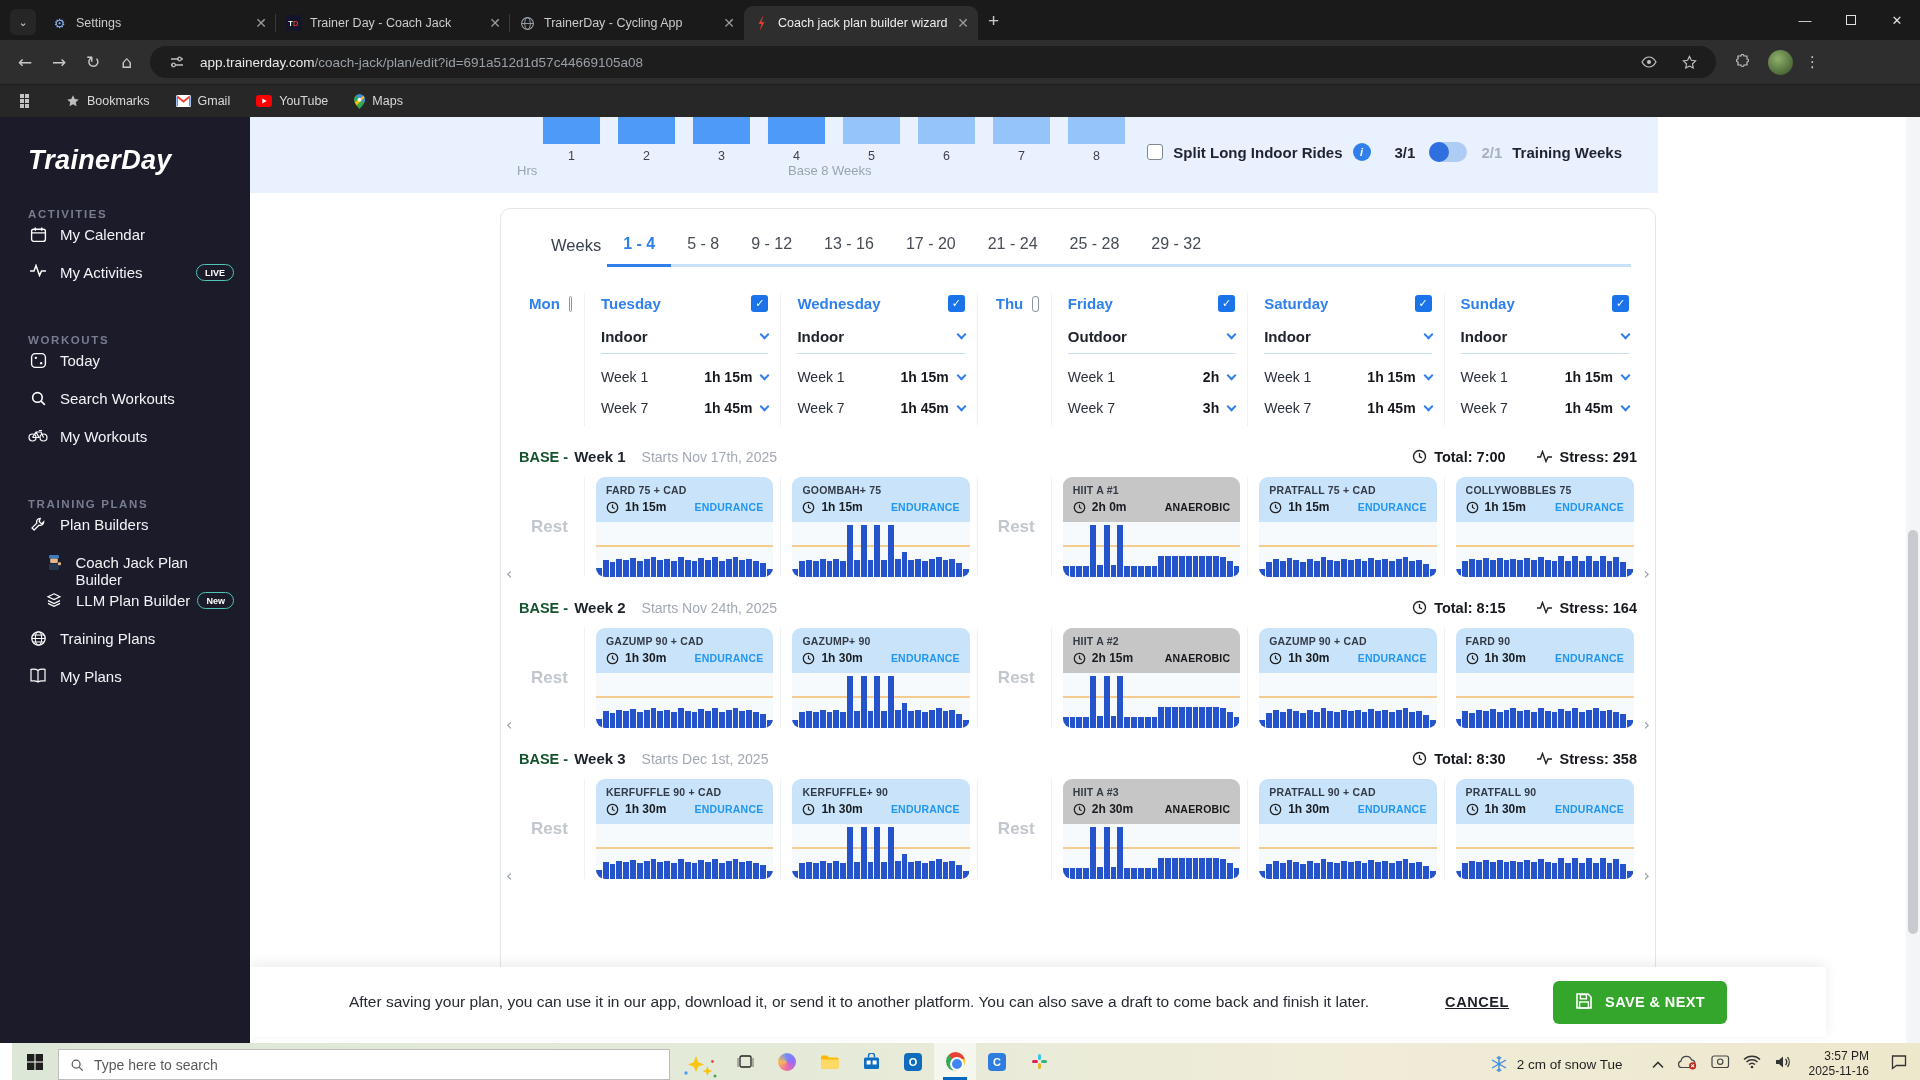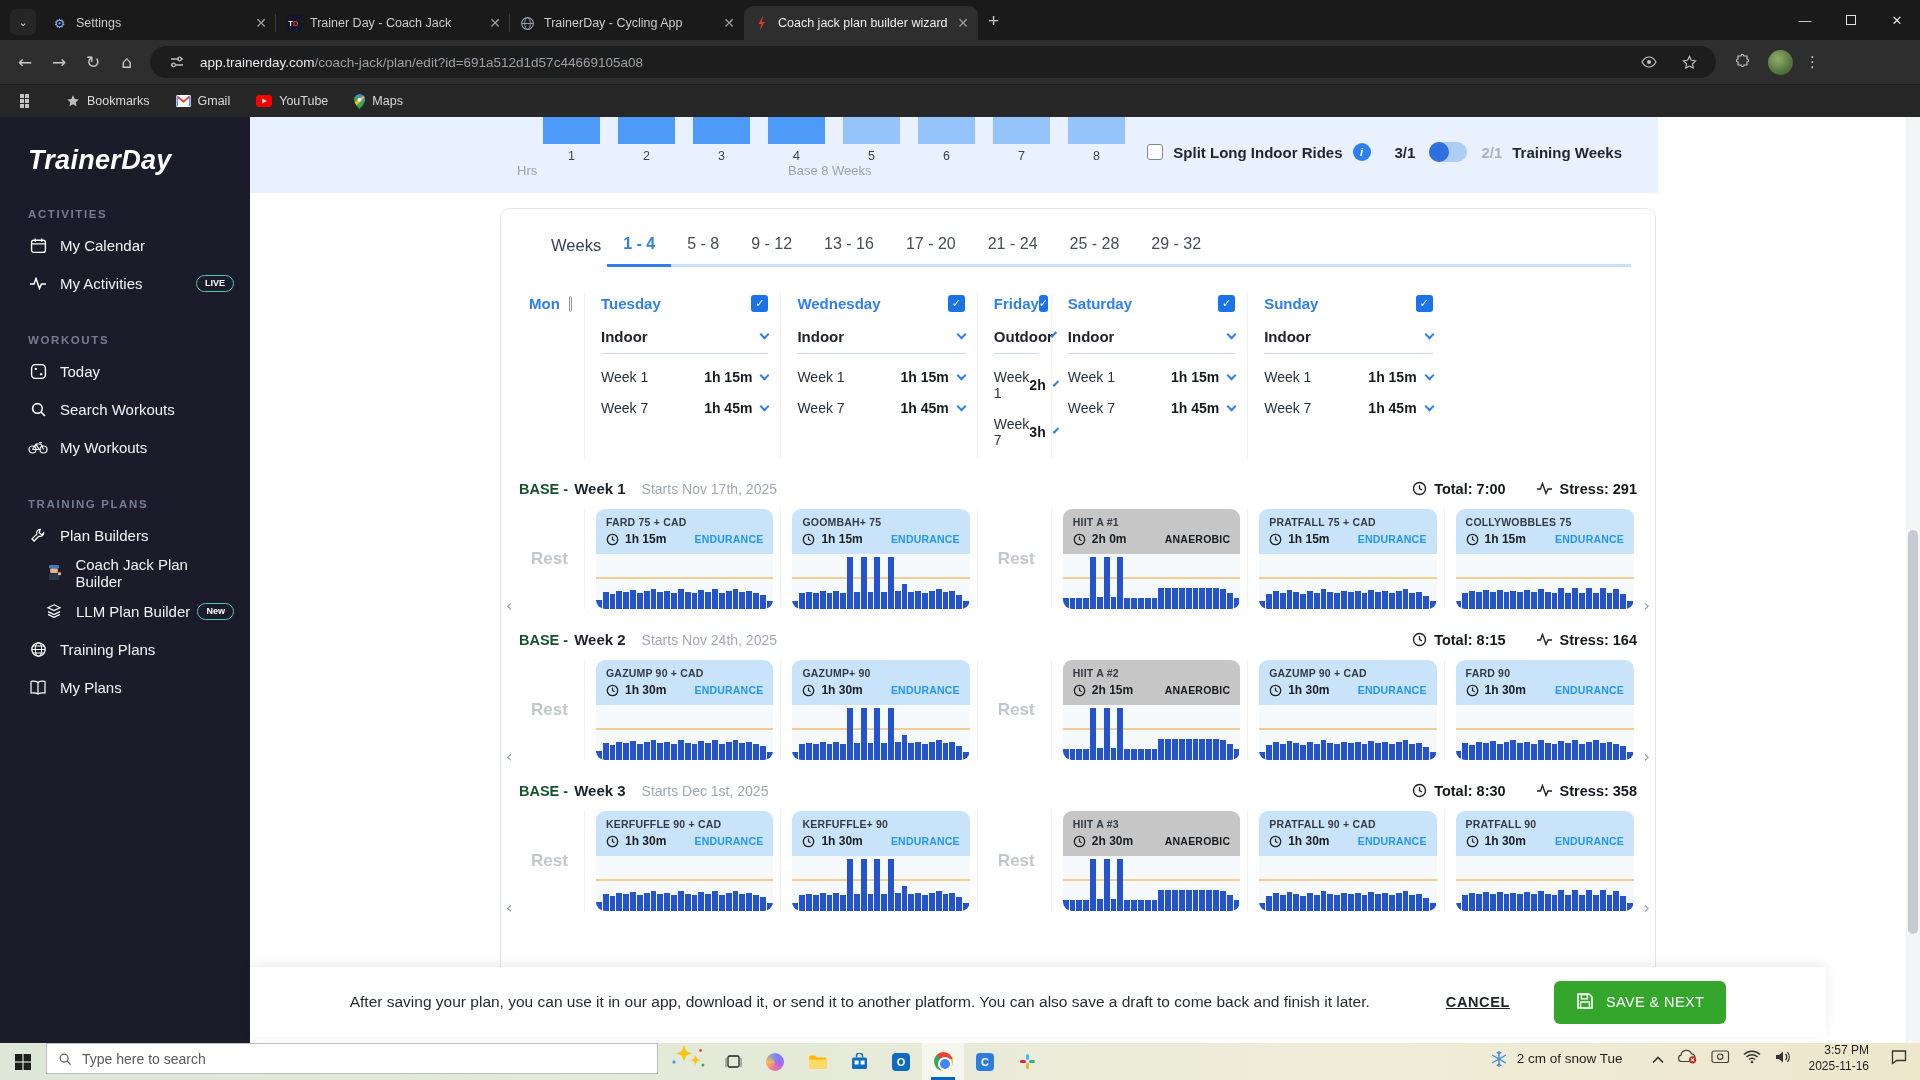--- a/index.html
+++ b/index.html
@@ -34,21 +34,21 @@
   .avatar{width:25px;height:25px;border-radius:50%;background:radial-gradient(circle at 40% 35%,#8FB06A,#4E6B3A 70%,#2E4323)}
   .kebab{color:#C8C8C8;font-size:15px;letter-spacing:0}
 
   .bookmarksbar{height:33px;background:#272727;border-top:1px solid #1E1E1E;display:flex;align-items:center;color:#D9D9D9;font-size:12.5px;padding:0 14px;gap:26px}
   .bm{display:flex;align-items:center;gap:7px}
 
   
   .sidebar{position:absolute;top:117px;left:0;width:250px;bottom:37px;background:#1B1B2A;color:#ECECF1}
   .logo{font-size:27px;font-weight:800;color:#fff;margin:28px 0 0 28px;letter-spacing:.3px;font-style:italic}
   .side-sec{margin:32px 0 6px 28px;font-size:11.5px;letter-spacing:1.6px;color:#787C90;font-weight:700}
-  .side-item{display:flex;align-items:center;margin:0 16px 0 28px;height:38px;font-size:15px;color:#F3F3F7;font-weight:500}
+  .side-item{display:flex;align-items:flex-start;margin:0 16px 0 28px;height:38px;font-size:15px;color:#F3F3F7;font-weight:500}
   .side-item .ic{width:20px;margin-right:12px;display:flex;align-items:center;justify-content:center}
   .side-item.indent{margin-left:44px}
   .badge{margin-left:auto;border:1px solid #4DC7B8;color:#fff;font-size:9px;padding:2.5px 8px;border-radius:10px;font-weight:700}
   .side-footer{position:absolute;bottom:10px;left:0;right:0;border-top:1px solid rgba(255,255,255,.07);padding:16px 0 4px 40px}
   .sflink{font-size:13px;color:#E7E7EC;margin-bottom:12px}
 
   
   .content{position:absolute;left:250px;top:117px;right:0;bottom:37px;background:#fff}
   .topstrip{position:absolute;left:0;top:0;width:1408px;height:76px;background:#E9F1FE}
   .bars{position:absolute;left:293px;top:0;display:flex;gap:18px}
@@ -111,27 +111,27 @@
   .cbody{flex:1;background:#F7FAFD;position:relative}
   .oline{position:absolute;left:0;right:0;top:42%;height:2px;background:#F4CC90;z-index:1}
   .cbars{position:absolute;left:0;right:0;bottom:0;top:0;display:flex;align-items:flex-end;z-index:2}
   .cbar{flex:1;background:#2453CB;margin-right:1px}
   .arrow-l{position:absolute;left:-9px;bottom:-6px;color:#9AA0A8;font-size:16px}
   .arrow-r{position:absolute;right:-9px;bottom:-6px;color:#9AA0A8;font-size:16px}
 
   .notice{position:absolute;left:0;top:850px;width:1576px;height:70px;background:#fff;box-shadow:0 -3px 12px rgba(0,0,0,.08);display:flex;align-items:center;justify-content:center;z-index:5}
   .notice-msg{font-size:15.5px;color:#262B33}
   .cancel{margin:0 44px 0 76px;font-size:14.5px;font-weight:700;color:#1E2228;text-decoration:underline;letter-spacing:.6px}
-  .savebtn{display:flex;align-items:center;gap:12px;background:#34A62B;color:#fff;font-weight:400;font-size:14.5px;border-radius:6px;padding:11px 22px;letter-spacing:.4px}
+  .savebtn{display:flex;align-items:center;gap:12px;background:#34A62B;color:#fff;font-weight:700;font-size:14.5px;border-radius:6px;padding:11px 22px;letter-spacing:.4px}
 
   .pg-scrollbar{position:absolute;right:0;top:0;bottom:0;width:14px;background:#F4F5F6}
   .pg-thumb{position:absolute;left:2px;right:2px;top:413px;height:404px;background:#C7CBCF;border-radius:6px}
 
   
-  .taskbar{position:absolute;left:0;right:0;bottom:0;height:37px;background:linear-gradient(90deg,#DDE7D8,#E4EAD8 38%,#F0ECD8 70%,#EDE7CC);display:flex;align-items:flex-start;z-index:9}
+  .taskbar{position:absolute;left:12px;right:0;bottom:0;height:37px;background:linear-gradient(90deg,#DDE7D8,#E4EAD8 38%,#F0ECD8 70%,#EDE7CC);display:flex;align-items:flex-end;z-index:9}
   .startbtn{width:46px;height:37px;display:flex;align-items:center;justify-content:center}
   .tsearch{width:612px;height:31px;background:#fff;border:1px solid #BDBDBD;display:flex;align-items:center;padding:0 11px;font-size:14px;color:#5A5A5A;gap:10px}
   .sparkles{width:54px;display:flex;align-items:center;justify-content:center}
   .appbtn{width:42px;height:37px;display:flex;align-items:center;justify-content:center;position:relative}
   .appbtn.active{background:rgba(255,255,255,.55)}
   .appbtn.active::after{content:"";position:absolute;bottom:0;left:9px;right:9px;height:3px;background:#0067C0}
   .chromeball{width:19px;height:19px;border-radius:50%;background:conic-gradient(from -45deg,#EA4335 0 33%,#FBBC05 0 66%,#34A853 0 100%);position:relative}
   .chromeball::after{content:"";position:absolute;left:4.5px;top:4.5px;width:10px;height:10px;border-radius:50%;background:#4285F4;border:2px solid #fff}
   .copilot{width:18px;height:18px;border-radius:50%;background:conic-gradient(#6E8CFB,#9C6BF7,#E96AA8,#F7B955,#6E8CFB)}
   .sqapp{width:18px;height:18px;border-radius:4px;color:#fff;font-size:11px;font-weight:800;display:flex;align-items:center;justify-content:center}
@@ -496,20 +496,26 @@
           </div>
           <div class="weekrow">
             <span>Week 1</span>
             <span class="t">1h 15m</span>
             <span class="chev"></span>
           </div>
           <div class="weekrow">
             <span>Week 7</span>
             <span class="t">1h 45m</span>
             <span class="chev"></span>
+          </div>
+        </div>
+        <div class="daycol">
+          <div class="dayhead narrow">
+            <span>Thu</span>
+            <span class="cb-off"></span>
           </div>
         </div>
         <div class="daycol">
           <div class="dayhead">
             <span>Friday</span>
             <span class="cb-on glyph">✓</span>
           </div>
           <div class="modesel">
             <span>Outdoor</span>
             <span class="chev"></span>

